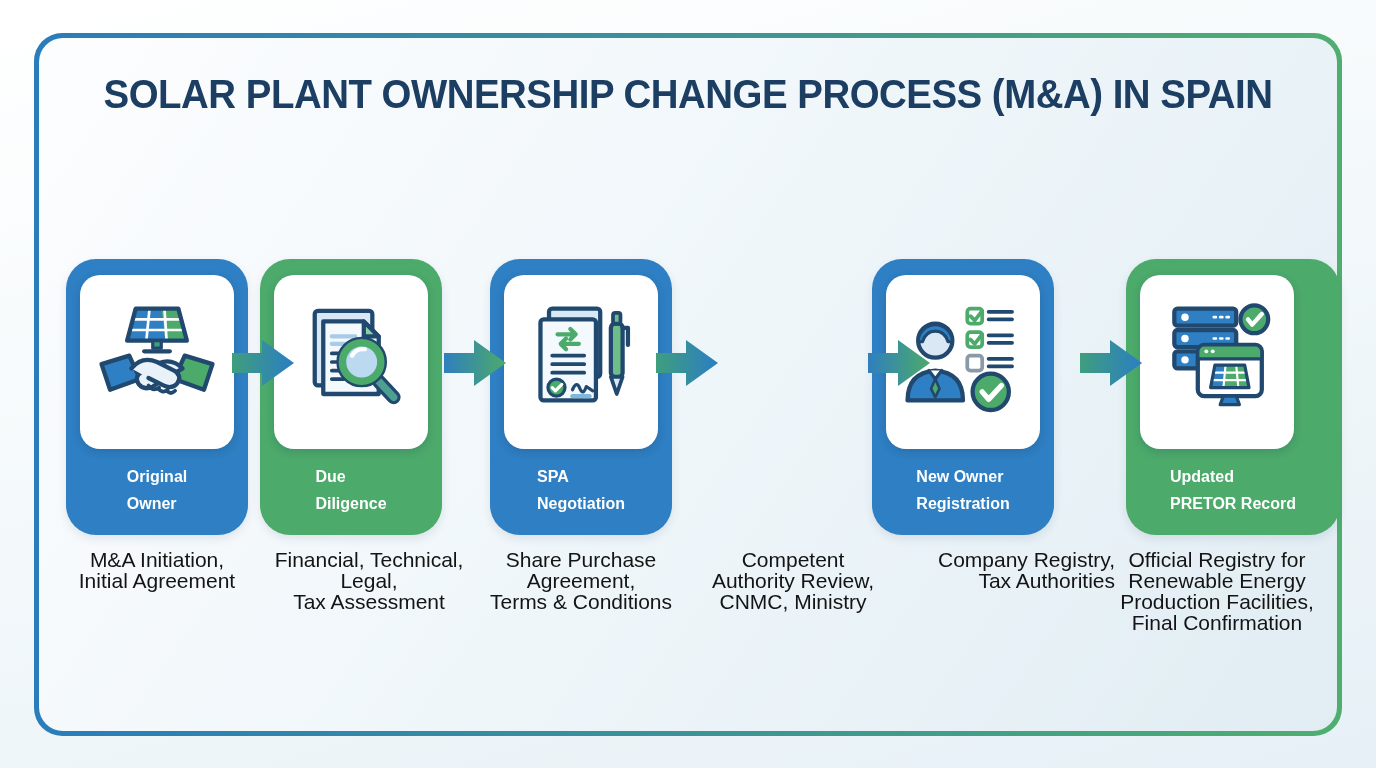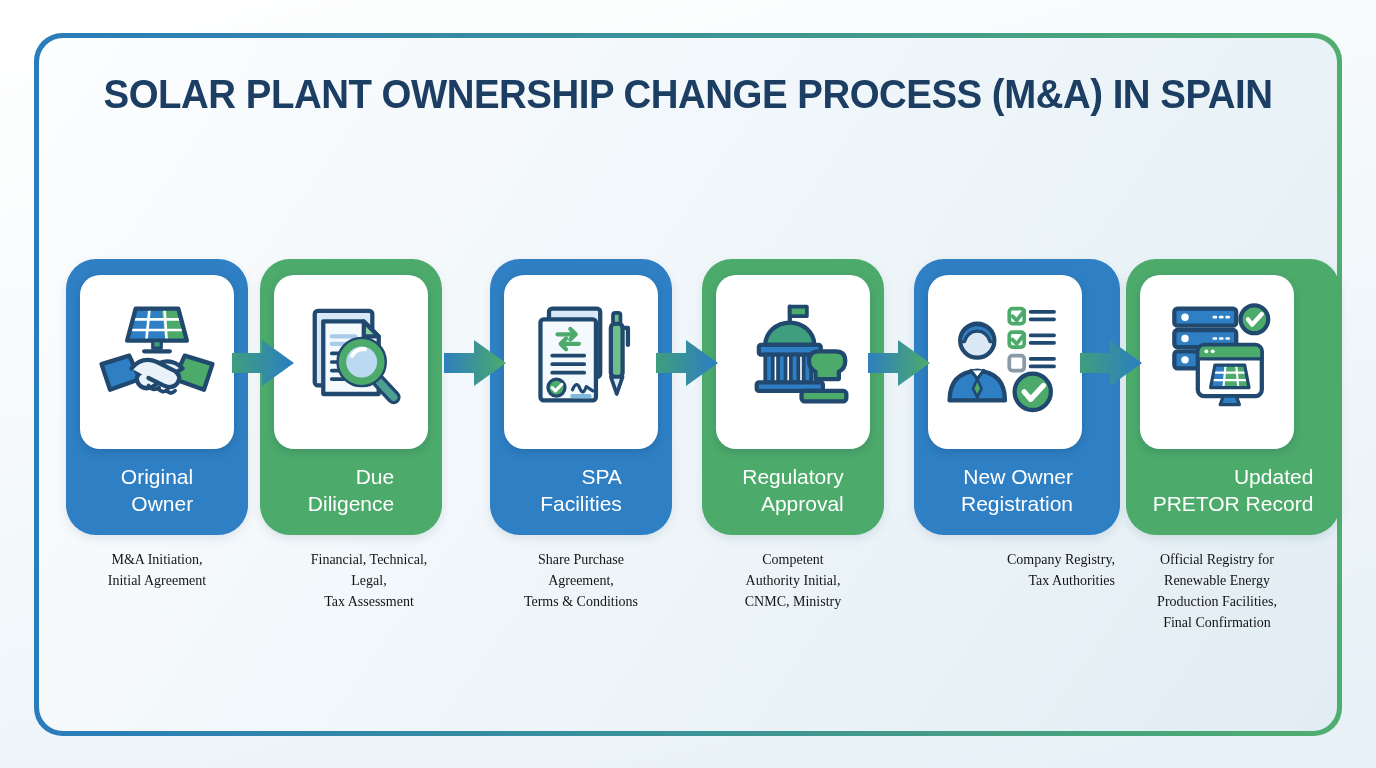--- a/index.html
+++ b/index.html
@@ -30,31 +30,31 @@
   .step.blue{background:#2e7fc3;}
   .step.green{background:#4caa6b;}
   .icon-box{
     position:absolute;left:14px;top:16px;width:154px;height:174px;
     background:#ffffff;border-radius:20px;
     box-shadow:0 3px 8px rgba(20,40,70,.18);
     display:flex;align-items:center;justify-content:center;
   }
   .step-label{
     position:absolute;left:2px;right:2px;top:190px;bottom:4px;
-    display:flex;align-items:center;justify-content:center;text-align:right;
-    color:#ffffff;font-weight:normal;font-size:21px;line-height:27px;
+    display:flex;align-items:center;justify-content:center;text-align:left;
+    color:#ffffff;font-weight:bold;font-size:16px;line-height:27px;
     white-space:pre-line;
   }
   .desc{
     position:absolute;top:549px;width:220px;text-align:center;
-    font-size:14px;line-height:21px;color:#141414;white-space:pre-line;font-family:Liberation Serif, serif;
+    font-size:21px;line-height:21px;color:#141414;white-space:pre-line;
   }
   .arrow{position:absolute;top:330px;width:66px;height:66px;z-index:5;}
   .s0{left:66px;}  .s1{left:260px;} .s2{left:490px;}
-  .s3{left:702px;} .s4{left:914px;padding-left:24px;} .s5{left:1126px;padding-left:32px;}
+  .s3{left:702px;} .s4{left:872px;} .s5{left:1126px;padding-left:32px;}
   .d0{left:47px;}  .d1{left:259px;} .d2{left:471px;}
   .d3{left:683px;} .d4{left:895px;text-align:right;} .d5{left:1107px;}
   .a0{left:230px;} .a1{left:442px;} .a2{left:654px;}
   .a3{left:866px;} .a4{left:1078px;}
 </style>
 </head>
 <body>
 
 <div class="frame">
   <div class="frame-inner"></div>
@@ -123,46 +123,23 @@
           <path d="M52 86 q4 -9 7 -1 q3 7 6 -2 l6 4" stroke-width="3" fill="none"></path>
           <path d="M52 92 h16" stroke="#7fb8d9" stroke-width="4"></path>
           <rect x="88" y="24" width="11" height="50" rx="4" fill="#6fbe8a" stroke-width="4"></rect>
           <path d="M99 28 h5 v16" stroke-width="4" fill="none"></path>
           <rect x="90" y="14" width="7" height="10" rx="2" fill="#6fbe8a" stroke-width="3.5"></rect>
           <path d="M88 74 h11 l-5.5 16 z" fill="#d9e8f6" stroke-width="3.5"></path>
         </g>
       </svg>
     </div>
     <div class="step-label">SPA
-Facilities</div>
-  </div>
-
-  <div class="step green s3">
-    <div class="icon-box">
-      <svg width="128" height="128" viewBox="0 0 120 120">
-        <g stroke="#21486e" stroke-linejoin="round" stroke-linecap="round">
-          <path d="M57 22 v-14" stroke-width="4" fill="none"></path>
-          <polygon points="57,8 73,8 73,17 57,17" fill="#4caa6b" stroke-width="3.5"></polygon>
-          <path d="M34 44 a23 21 0 0 1 46 0 z" fill="#3f9e7d" stroke-width="4"></path>
-          <rect x="28" y="44" width="58" height="9" rx="2" fill="#2e7fc3" stroke-width="4"></rect>
-          <g fill="#2e7fc3" stroke-width="3.5">
-            <rect x="34" y="53" width="7" height="26"></rect>
-            <rect x="46" y="53" width="7" height="26"></rect>
-            <rect x="58" y="53" width="7" height="26"></rect>
-            <rect x="70" y="53" width="7" height="26"></rect>
-          </g>
-          <rect x="26" y="79" width="62" height="8" rx="2" fill="#2e7fc3" stroke-width="4"></rect>
-          <path d="M84 50 q-9 0 -9 9 q0 7 6 10 v7 h22 v-7 q6 -3 6 -10 q0 -9 -9 -9 z" fill="#4caa6b" stroke-width="4"></path>
-          <rect x="68" y="87" width="42" height="10" rx="3" fill="#4caa6b" stroke-width="4"></rect>
-        </g>
-      </svg>
-    </div>
-    <div class="step-label">Regulatory
-Approval</div>
-  </div>
+Negotiation</div>
+  </div>
+
 
   <div class="step blue s4">
     <div class="icon-box">
       <svg width="128" height="128" viewBox="0 0 120 120">
         <g stroke-linejoin="round" stroke-linecap="round">
           <rect x="64" y="10" width="14" height="14" rx="3" fill="#fff" stroke="#4caa6b" stroke-width="3.5"></rect>
           <path d="M67 17 l4 4 7 -9" stroke="#4caa6b" stroke-width="3.5" fill="none"></path>
           <path d="M84 13 h22 M84 20 h22" stroke="#21486e" stroke-width="3.5" fill="none"></path>
           <rect x="64" y="32" width="14" height="14" rx="3" fill="#fff" stroke="#4caa6b" stroke-width="3.5"></rect>
           <path d="M67 39 l4 4 7 -9" stroke="#4caa6b" stroke-width="3.5" fill="none"></path>
@@ -274,21 +251,21 @@
 
   <div class="desc d0">M&amp;A Initiation,
 Initial Agreement</div>
   <div class="desc d1">Financial, Technical,
 Legal,
 Tax Assessment</div>
   <div class="desc d2">Share Purchase
 Agreement,
 Terms &amp; Conditions</div>
   <div class="desc d3">Competent
-Authority Initial,
+Authority Review,
 CNMC, Ministry</div>
   <div class="desc d4">Company Registry,
 Tax Authorities</div>
   <div class="desc d5">Official Registry for
 Renewable Energy
 Production Facilities,
 Final Confirmation</div>
 
 </div>
 

